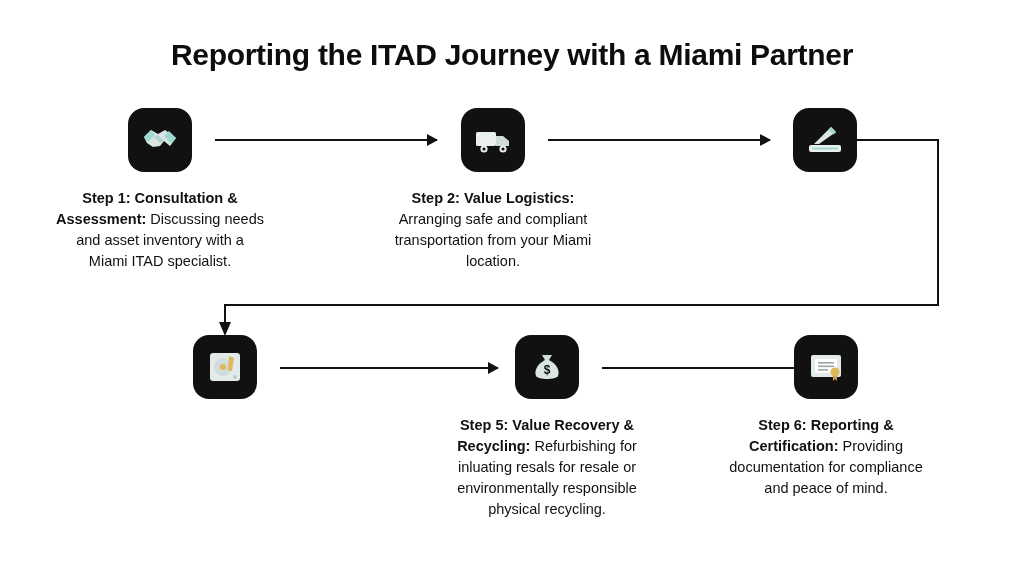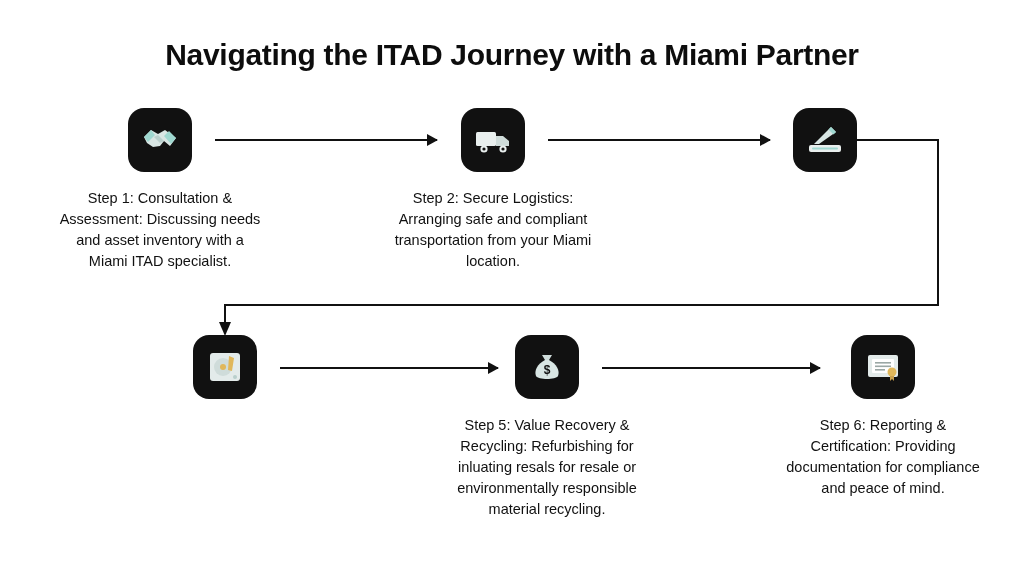--- a/index.html
+++ b/index.html
@@ -49,35 +49,35 @@
     justify-content: center;
     box-sizing: border-box;
   }
   .caption {
     margin-top: 16px;
     font-size: 14.5px;
     line-height: 1.45;
     color: #111111;
   }
   .caption b {
-    font-weight: normal;
+    font-weight: bold;
     text-align: center;
   }
 
   
   .row1 { top: 108px; }
   .row2 { top: 335px; }
 
   .col1 { left: 55px; }
   .col2 { left: 388px; }
   .col3 { left: 720px; }
 
   .col1b { left: 120px; }
   .col2b { left: 442px; }
-  .col3b { left: 778px; }
+  .col3b { left: 721px; }
 
   
   .arrow {
     position: absolute;
     height: 2px;
     background: #111111;
   }
   .arrow::after {
     content: "";
     position: absolute;
@@ -96,21 +96,21 @@
     width: 1024px;
     height: 572px;
     pointer-events: none;
   }
 </style>
 </head>
 <body>
 
 <div id="canvas">
 
-  <div id="title">Navigating the ITAD Journey with a Miami Partner</div>
+  <div id="title">Reporting the ITAD Journey with a Miami Partner</div>
 
   <svg class="connector">
     <path d="M 850 140 L 938 140 L 938 305 L 225 305 L 225 325" fill="none" stroke="#111111" stroke-width="2"></path>
     <polygon points="225,336 219,322 231,322" fill="#111111"></polygon>
   </svg>
 
   <div class="arrow" style="left:215px; top:139px; width:222px;"></div>
   <div class="arrow" style="left:548px; top:139px; width:222px;"></div>
 
   <div class="arrow" style="left:280px; top:367px; width:218px;"></div>
@@ -135,21 +135,21 @@
       <svg width="40" height="40" viewBox="0 0 40 40">
         <rect x="3" y="12" width="20" height="14" rx="1.5" fill="#e9efee"></rect>
         <path d="M23 16 L30 16 L36 21 L36 26 L23 26 Z" fill="#cfdcda"></path>
         <circle cx="11" cy="29" r="3.6" fill="#e9efee"></circle>
         <circle cx="11" cy="29" r="1.6" fill="#111111"></circle>
         <circle cx="30" cy="29" r="3.6" fill="#e9efee"></circle>
         <circle cx="30" cy="29" r="1.6" fill="#111111"></circle>
       </svg>
     </div>
     <div class="caption">
-      <b>Step 2: Secure Logistics:</b><span> Arranging safe and compliant transportation from your Miami location.</span>
+      <b>Step 2: Value Logistics:</b><span> Arranging safe and compliant transportation from your Miami location.</span>
     </div>
   </div>
 
   <div class="step row1 col3">
     <div class="icon-box">
       <svg width="40" height="40" viewBox="0 0 40 40">
         <rect x="4" y="25" width="32" height="7" rx="2" fill="#e9efee"></rect>
         <rect x="7" y="27.5" width="26" height="2" rx="1" fill="#9fd8d0"></rect>
         <path d="M9 24 L26 7 L31 12 L14 24 Z" fill="#d9e6e4"></path>
         <path d="M26 7 L31 12 L28.5 14.5 L23.5 9.5 Z" fill="#9fd8d0"></path>
@@ -171,21 +171,21 @@
 
   <div class="step row2 col2b">
     <div class="icon-box">
       <svg width="40" height="40" viewBox="0 0 40 40">
         <path d="M15 8 L25 8 L22 13 L18 13 Z" fill="#cfdcda"></path>
         <path d="M18 13 L22 13 C30 17 33 24 31 29 C29 33 11 33 9 29 C7 24 10 17 18 13 Z" fill="#d9e6e4"></path>
         <text x="20" y="27" font-size="12" font-family="Liberation Sans, sans-serif" font-weight="bold" text-anchor="middle" fill="#111111">$</text>
       </svg>
     </div>
     <div class="caption">
-      <b>Step 5: Value Recovery &amp; Recycling:</b><span> Refurbishing for inluating resals for resale or environmentally responsible material recycling.</span>
+      <b>Step 5: Value Recovery &amp; Recycling:</b><span> Refurbishing for inluating resals for resale or environmentally responsible physical recycling.</span>
     </div>
   </div>
 
   <div class="step row2 col3b">
     <div class="icon-box">
       <svg width="40" height="40" viewBox="0 0 40 40">
         <rect x="5" y="8" width="30" height="22" rx="2" fill="#e3ebea"></rect>
         <rect x="9" y="12" width="22" height="14" rx="1" fill="#ffffff"></rect>
         <rect x="12" y="15" width="16" height="1.6" fill="#9aa7a5"></rect>
         <rect x="12" y="18.5" width="16" height="1.6" fill="#9aa7a5"></rect>

